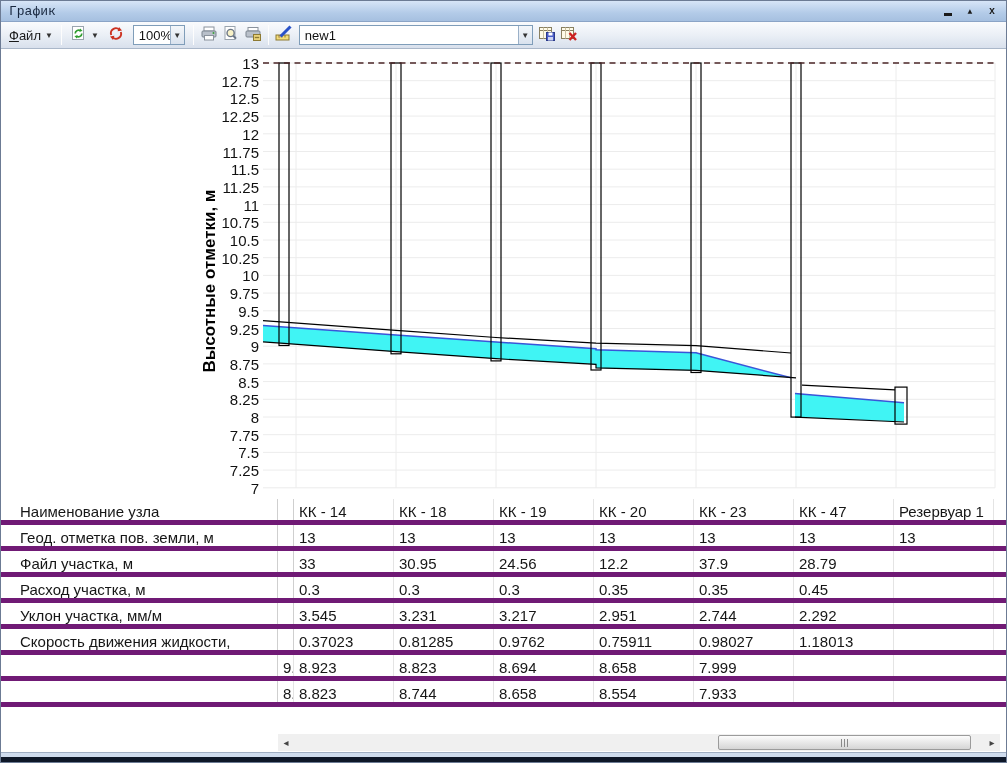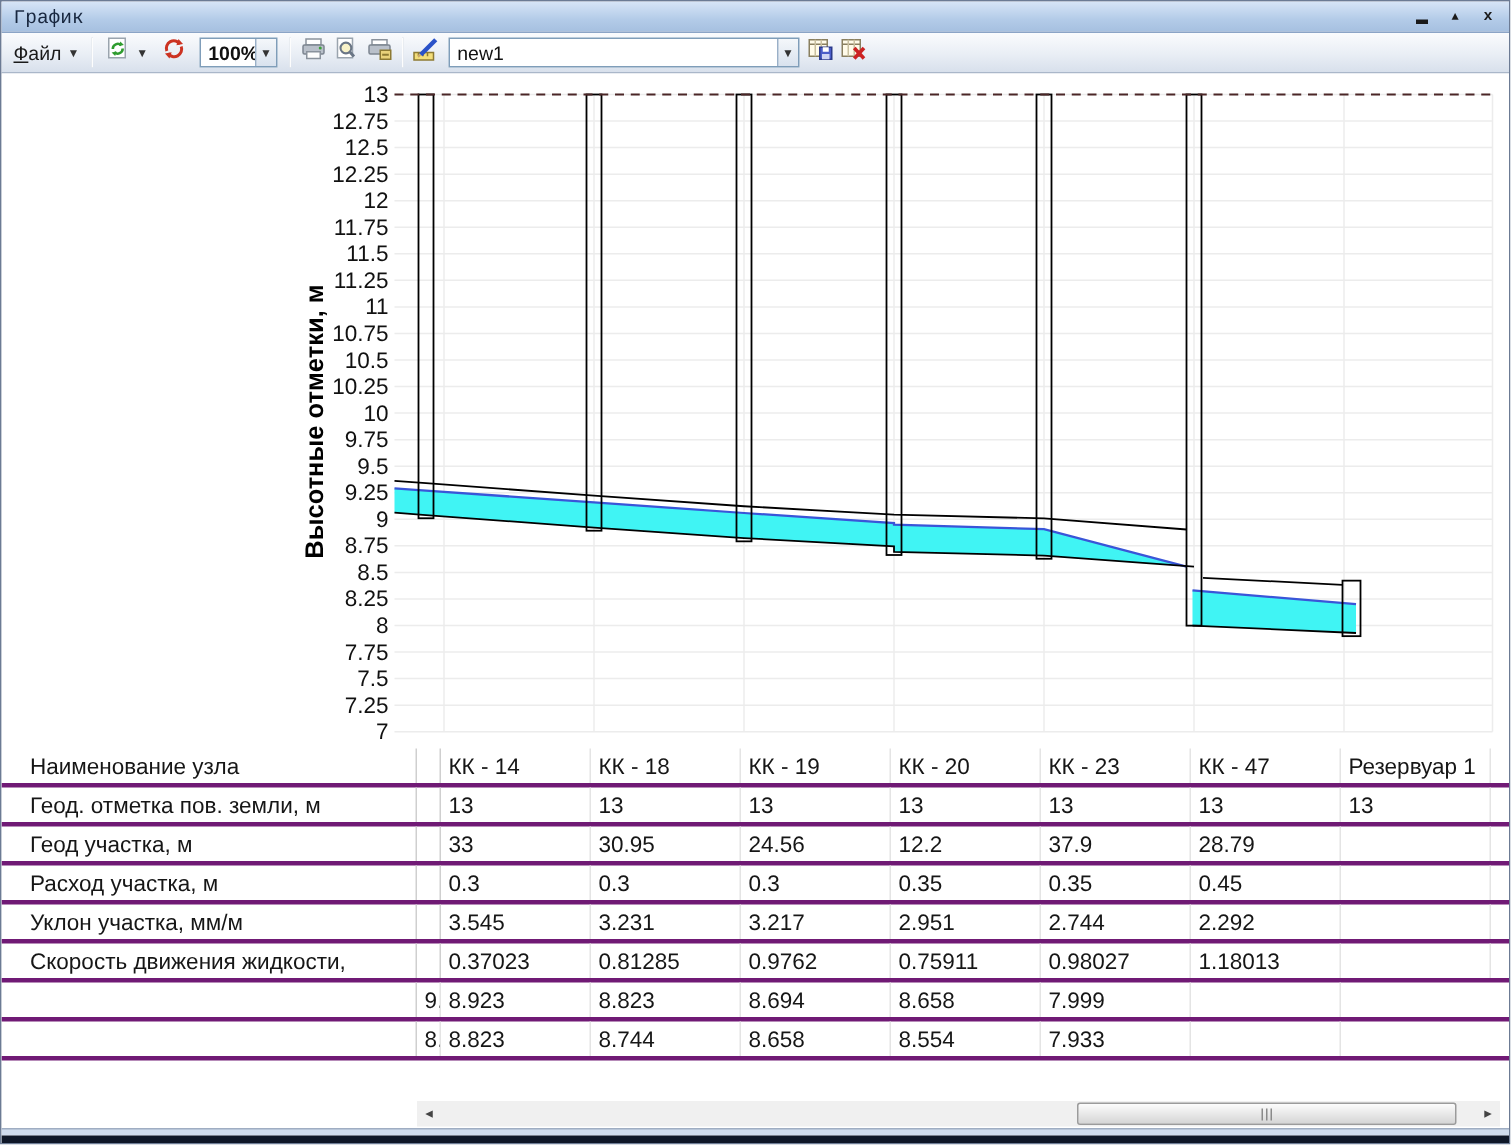--- a/index.html
+++ b/index.html
@@ -36,31 +36,31 @@
   .file-label::first-letter{ text-decoration:underline; }
   .dd{ font-size:8px; color:#333; margin-left:4px; }
   .sep{ width:1px; height:20px; background:#b6c1d0; border-right:1px solid #fdfdfd; margin:0 4px; }
   .combo{
     height:20px; background:#fff; border:1px solid #7f9db9;
     display:flex; align-items:center; font-size:13px; color:#111;
   }
   .combo .val{ padding:0 5px; flex:1; white-space:nowrap; overflow:hidden; }
   .combo .dd-btn{ width:14px; height:100%; display:flex; align-items:center; justify-content:center;
     background:linear-gradient(#f4f7fa,#d9e2ee); border-left:1px solid #9ab0c8; font-size:8px; color:#333; }
-  .combo.zoom{ width:52px; margin:0 4px;font-weight:bold; }
+  .combo.zoom{ width:52px; margin:0 4px; }
   .combo.report{ width:234px; margin:0 3px; }
   .icon-btn{ height:22px; min-width:22px; display:flex; align-items:center; justify-content:center; padding:0 2px; }
 
   
   .chartarea{ position:absolute; left:0; top:48px; width:1005px; height:450px; background:#fff; overflow:hidden; }
   .chartarea svg{ display:block; }
 
   
   .dtable{ position:absolute; left:0; top:498px; width:1005px; height:234px; background:#fff; font-size:15px; color:#161616; }
-  .trow{ display:grid; grid-template-columns:277px 16px repeat(7,100px); height:26px; border-bottom:3px solid #701a75; }
+  .trow{ display:grid; grid-template-columns:277px 16px repeat(7,100px); height:26px; border-bottom:5px solid #701a75; }
   .tcell{ line-height:25px; white-space:nowrap; overflow:hidden; }
   .tcell.rowlabel{ padding-left:19px; border-right:1px solid #cfcfcf; }
   .tcell.gutter{ border-right:1px solid #cfcfcf; }
   .tcell.val{ padding-left:5px; border-right:1px solid #e4e4e4; }
 
   
   .hscroll{ position:absolute; left:0; top:732px; width:1005px; height:19px; background:#fff; display:flex; }
   .hs-spacer{ width:277px; }
   .sb-btn{ width:16px; height:17px; margin-top:1px; background:#f0f0f0; color:#444;
            display:flex; align-items:center; justify-content:center; font-size:10px; }
@@ -301,21 +301,21 @@
         <div class="tcell gutter"></div>
         <div class="tcell val">13</div>
         <div class="tcell val">13</div>
         <div class="tcell val">13</div>
         <div class="tcell val">13</div>
         <div class="tcell val">13</div>
         <div class="tcell val">13</div>
         <div class="tcell val">13</div>
       </div>
       <div class="trow">
-        <div class="tcell rowlabel">Геод участка, м</div>
+        <div class="tcell rowlabel">Файл участка, м</div>
         <div class="tcell gutter"></div>
         <div class="tcell val">33</div>
         <div class="tcell val">30.95</div>
         <div class="tcell val">24.56</div>
         <div class="tcell val">12.2</div>
         <div class="tcell val">37.9</div>
         <div class="tcell val">28.79</div>
         <div class="tcell val"></div>
       </div>
       <div class="trow">

